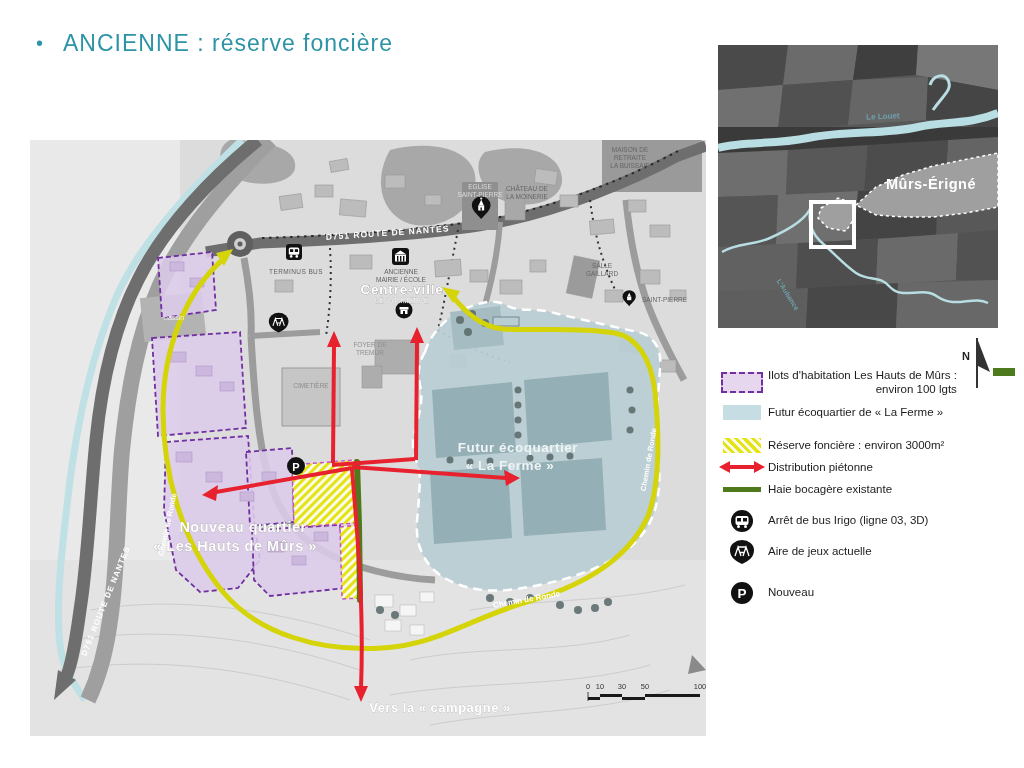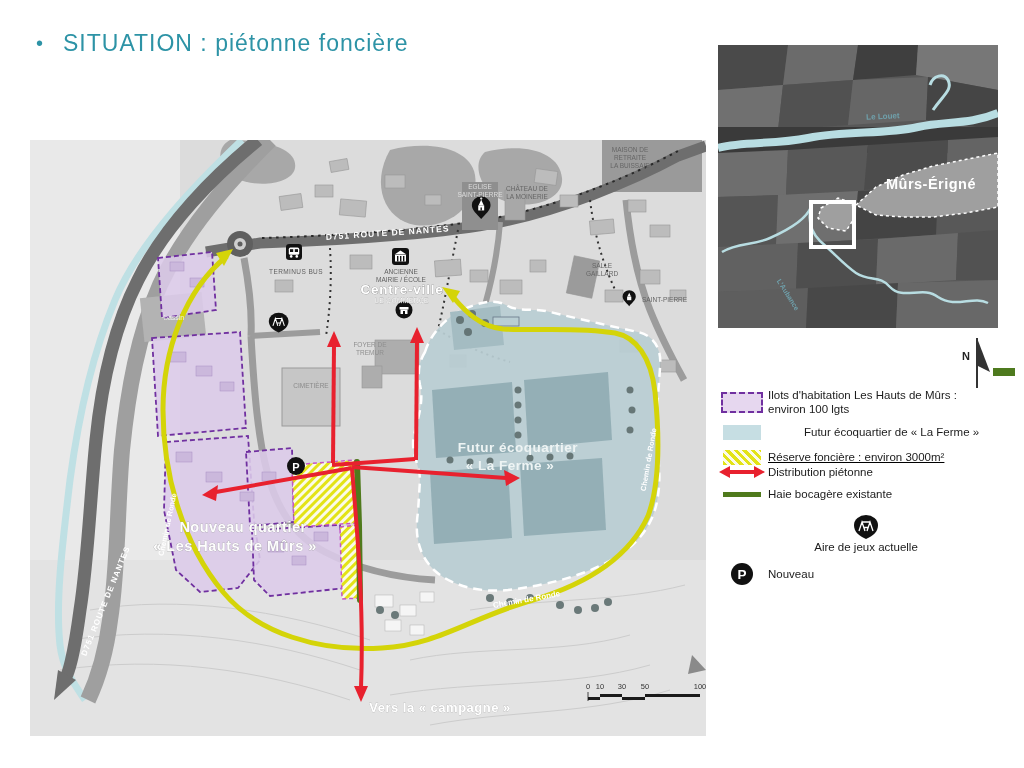--- a/index.html
+++ b/index.html
@@ -9,41 +9,41 @@
   .title{position:absolute;left:36px;top:30px;display:flex;align-items:center;color:#2d93a6;}
   .title .bullet{font-size:20px;margin-right:20px;}
   .title .txt{font-size:23px;letter-spacing:1px;font-weight:400;}
   
   .map{position:absolute;left:30px;top:140px;width:676px;height:596px;}
   
   .inset{position:absolute;left:718px;top:45px;width:280px;height:283px;}
   .north{position:absolute;left:950px;top:332px;width:50px;height:62px;}
   .green-accent{position:absolute;left:993px;top:368px;width:22px;height:8px;background:#4e7a1e;}
   
-  .legend{position:absolute;left:716px;top:388px;width:300px;}
+  .legend{position:absolute;left:716px;top:368px;width:300px;text-align:right;}
   .legend-row{display:flex;align-items:center;}
   .legend-swatch-col{width:52px;flex:none;display:flex;justify-content:center;align-items:center;}
   .legend-text{font-size:11.5px;color:#1b1b1b;line-height:1.25;}
   .sw-purple{width:38px;height:17px;background:#e6d7ef;border:2px dashed #7030a0;}
   .sw-blue{width:38px;height:15px;background:#c6dee3;}
   .sw-hatch{width:38px;height:15px;background:repeating-linear-gradient(45deg,#e3e316 0 3px,#fbfbe8 3px 6px);}
   .sw-green{width:38px;height:5px;background:#4f7a1c;}
-  .mb8{margin-bottom:8px;}.mb9{margin-bottom:10px;gap:36px;}.mb7{text-decoration:underline;}
-  .mb12{margin-bottom:12px;}.mb6{margin-bottom:6px;}.mb4{margin-bottom:8px;flex-direction:column;}
+  .mb8{margin-bottom:8px;}.mb9{margin-bottom:18px;}.mb7{margin-bottom:7px;}
+  .mb12{margin-bottom:12px;}.mb6{margin-bottom:6px;}.mb4{margin-bottom:16px;}
   
   text{font-family:"Liberation Sans", sans-serif;}
 </style>
 </head>
 <body>
 
 <div class="page">
 
   <div class="title">
     <span class="bullet">•</span>
-    <span class="txt">SITUATION : piétonne foncière</span>
+    <span class="txt">ANCIENNE : réserve foncière</span>
   </div>
 
   <svg class="map" viewBox="0 0 676 596">
     <defs>
       <pattern id="hatch" patternUnits="userSpaceOnUse" width="6" height="6" patternTransform="rotate(45)">
         <rect width="6" height="6" fill="#fbfbe8"></rect>
         <rect width="3" height="6" fill="#e3e316"></rect>
       </pattern>
     </defs>
 
@@ -417,20 +417,33 @@
 
     <div class="legend-row mb12">
       <div class="legend-swatch-col">
           <div class="sw-green"></div>
         </div>
       <div class="legend-text">Haie bocagère existante</div>
     </div>
 
 
 
+    <div class="legend-row mb6">
+      <div class="legend-swatch-col">
+        <svg width="24" height="24" viewBox="0 0 24 24">
+          <circle cx="12" cy="12" r="11" fill="#111"></circle>
+          <rect x="5.5" y="7" width="13" height="9" rx="2" fill="#fff"></rect>
+          <rect x="7" y="9" width="4" height="3.5" fill="#111"></rect>
+          <rect x="13" y="9" width="4" height="3.5" fill="#111"></rect>
+          <circle cx="8.5" cy="17.5" r="1.5" fill="#fff"></circle>
+          <circle cx="15.5" cy="17.5" r="1.5" fill="#fff"></circle>
+        </svg>
+      </div>
+      <div class="legend-text">Arrêt de bus Irigo (ligne 03, 3D)</div>
+    </div>
 
     <div class="legend-row mb4">
       <div class="legend-swatch-col">
         <svg width="26" height="26" viewBox="0 0 26 26">
           <path d="M13 25 C 6 22 1 18 1 11 A 12 10 0 0 1 25 11 C 25 18 20 22 13 25 Z" fill="#111"></path>
           <path d="M 6,17 L 9,8 L 12,17 M 14,17 L 17,8 L 20,17 M 9,8 L 17,8 M 11,13.5 L 15,13.5" stroke="#fff" stroke-width="1.3" fill="none"></path>
         </svg>
       </div>
       <div class="legend-text">Aire de jeux actuelle</div>
     </div>

